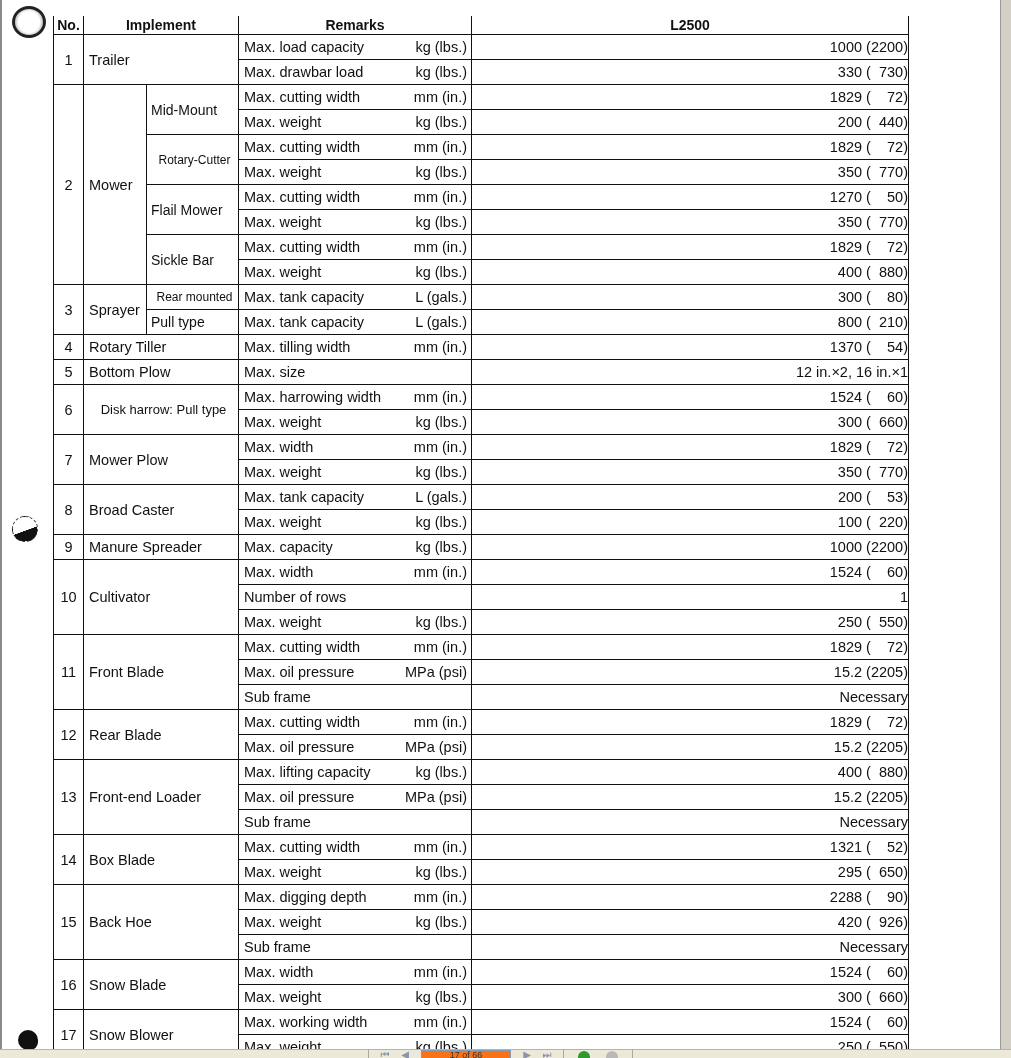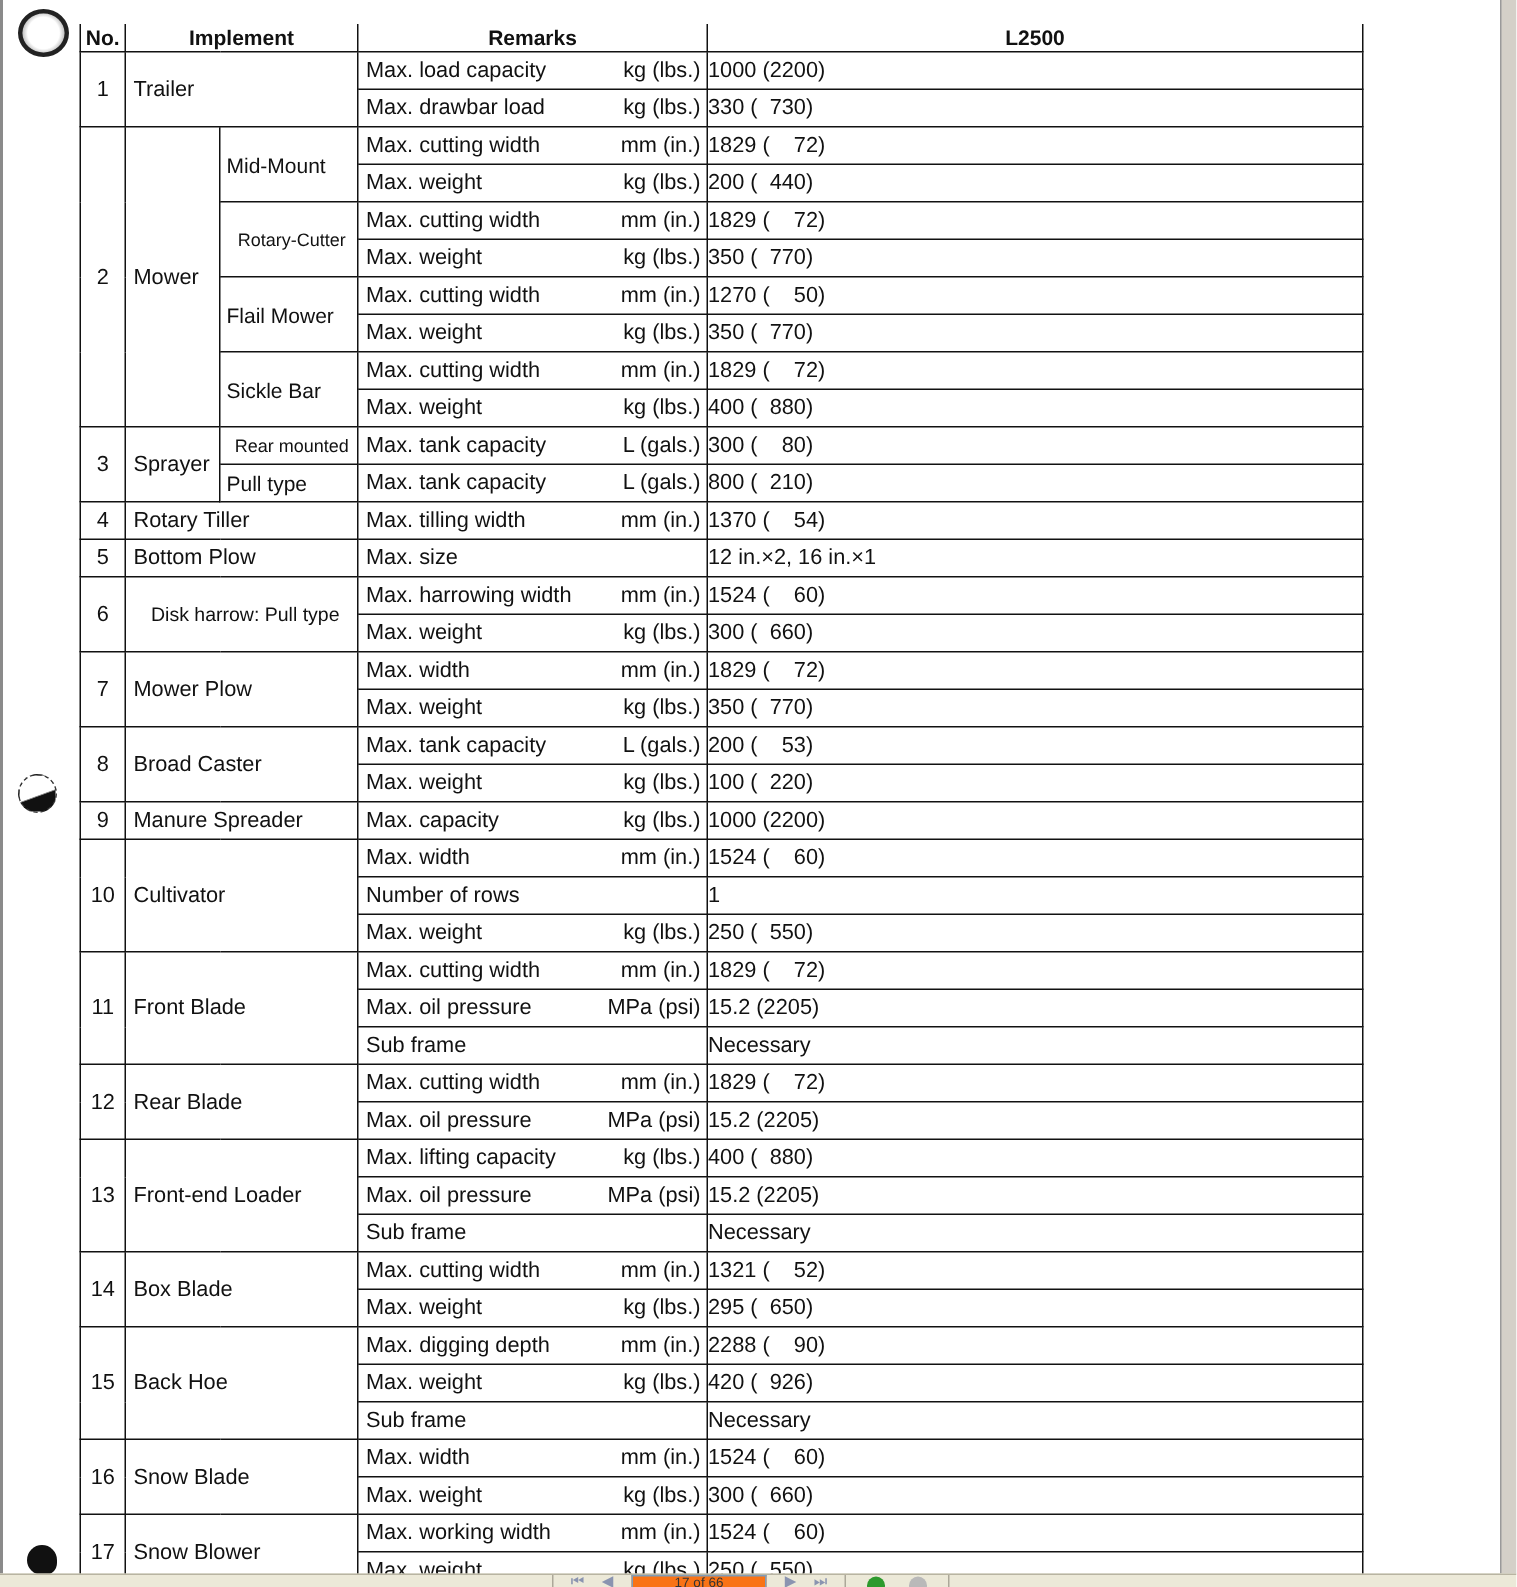--- a/index.html
+++ b/index.html
@@ -24,21 +24,21 @@
     border:1.5px solid #111; padding:0; height:24px; line-height:24px;
     white-space:nowrap; overflow:hidden;
   }
   table.spec th { height:18px; line-height:18px; font-weight:bold; font-size:14px; text-align:center; border-top:none; }
   table.spec td.no { text-align:center; font-size:14.5px; }
   table.spec td.impl { padding-left:5px; }
   table.spec td.sub { padding-left:4px; font-size:14px;margin-top:44px; }
   table.spec td.sub.small { font-size:12px;text-align:center; }
   table.spec td.remark { padding:0 4px 0 5px;border-radius:12px; }
   .rm { display:flex; justify-content:space-between; }
-  table.spec td.val { text-align:left; font-family:"Liberation Sans", sans-serif; }
+  table.spec td.val { text-align:right; font-family:"Liberation Sans", sans-serif; }
   .val-inner { display:inline-block; white-space:pre; }
 
   .statusbar {
     position:absolute; left:0; top:1049px; width:1011px; height:9px;
     background:#ece9d8; border-top:1px solid #b8b4a2; box-sizing:border-box; overflow:hidden;
   }
   .nav { position:absolute; top:0; height:9px; display:flex; align-items:flex-start; font-size:10px; color:#8a94b0; }
   .nav span { display:inline-block; }
   .navbtn { width:20px; text-align:center; line-height:9px; }
   .pagebox { width:90px; height:9px; background:#f97316; border:1px solid #7f9db9; border-bottom:none; box-sizing:border-box; margin:0 6px; font-size:9px; line-height:9px; color:#333; text-align:center; }

